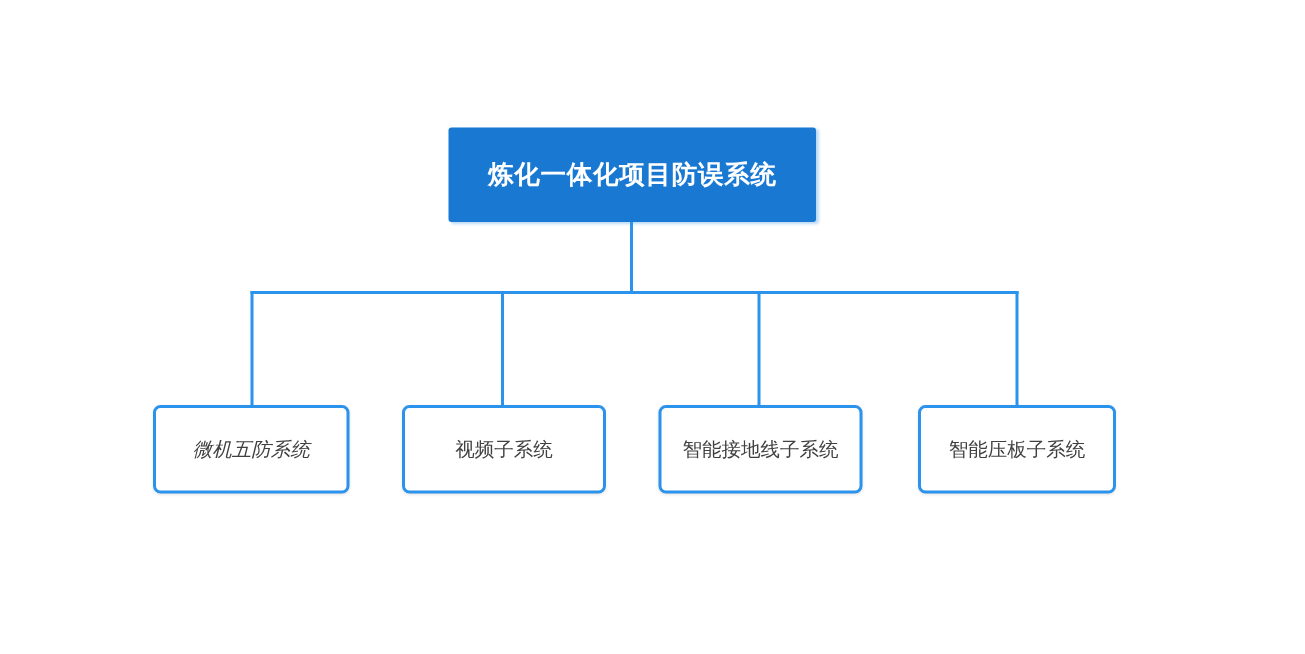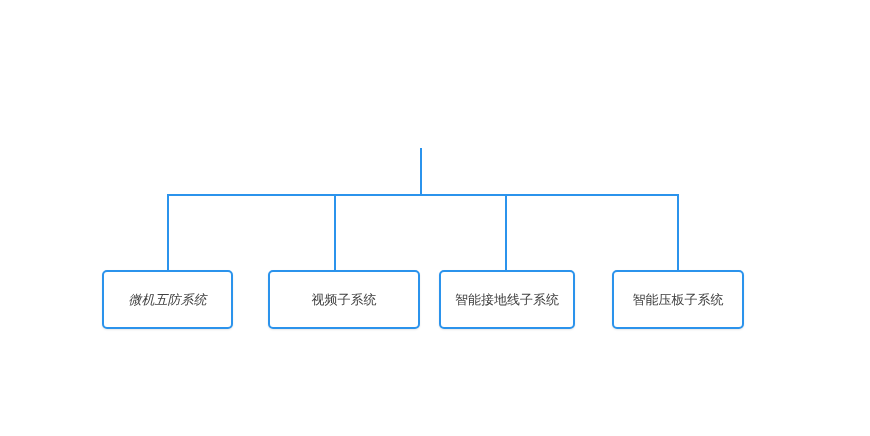--- a/index.html
+++ b/index.html
@@ -54,29 +54,32 @@
     border:2px solid var(--child-border);
     border-radius:5px;
     box-sizing:border-box;
     display:flex; align-items:center; justify-content:center;
     font-size:13px;
     color:var(--child-text);
     box-shadow:0 1px 2px rgba(0,0,0,0.10);
     cursor:default;
   }
   .child-1{left:102px; width:131px;font-style:italic;}
-  .child-2{left:268px; width:152px;}
+  .child-2{left:268px; width:136px;}
   .child-3{left:439px; width:136px;}
   .child-4{left:612px; width:132px;}
 </style>
 </head>
 <body>
 
 <div class="canvas">
 
+  <div class="root-node">
+    <span>炼化一体化项目防误系统</span>
+  </div>
 
   <div class="connector stem"></div>
   <div class="connector hbar"></div>
   <div class="connector drop drop-1"></div>
   <div class="connector drop drop-2"></div>
   <div class="connector drop drop-3"></div>
   <div class="connector drop drop-4"></div>
 
   <div class="child-node child-1">
     <span>微机五防系统</span>

